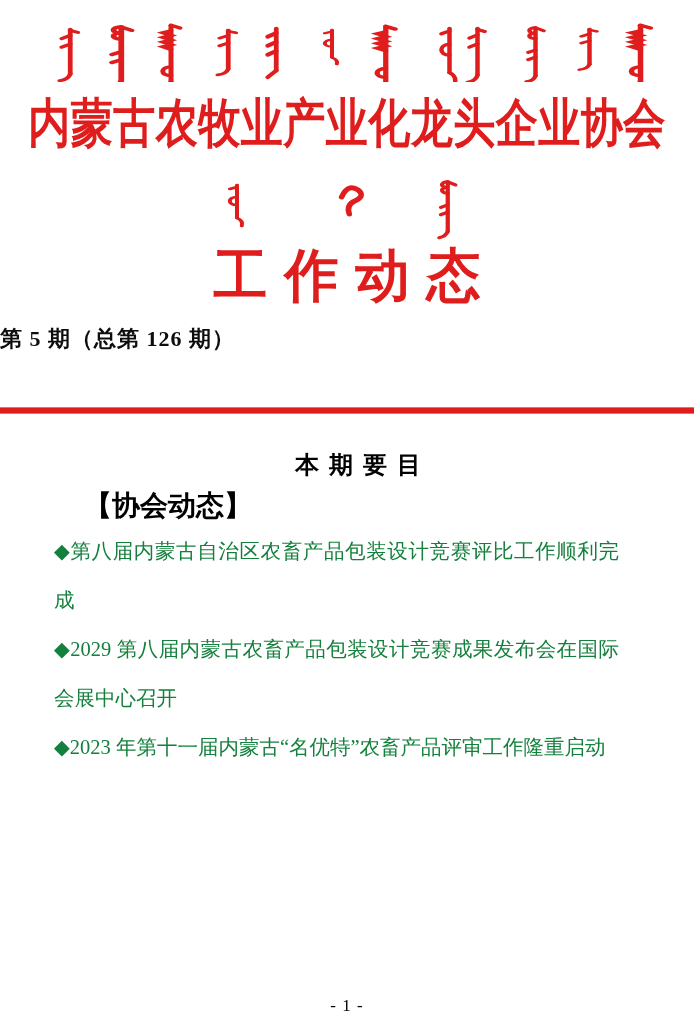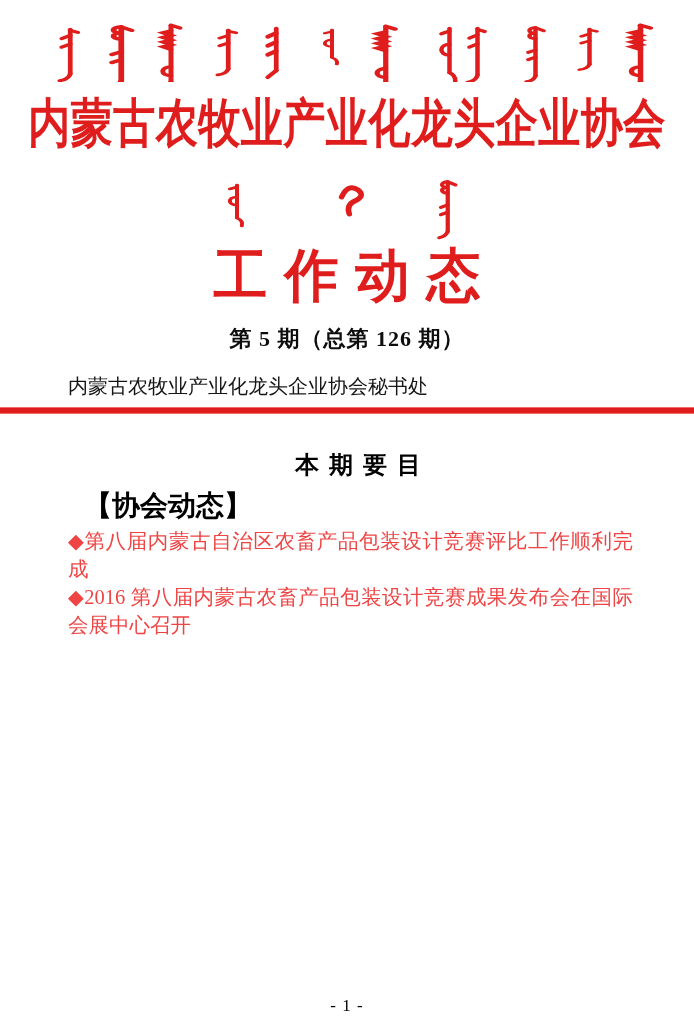--- a/index.html
+++ b/index.html
@@ -16,21 +16,21 @@
     position:absolute;top:88px;left:0;width:694px;text-align:center;
     font-size:42px;font-weight:bold;letter-spacing:0.5px;white-space:nowrap;
     transform:scaleY(1.25);transform-origin:center top;
   }
   .bulletin-title{
     position:absolute;top:238px;left:0;width:694px;text-align:center;
     font-size:54px;font-weight:bold;letter-spacing:17px;text-indent:17px;
     white-space:nowrap;transform:scaleY(1.06);transform-origin:center top;
   }
   .issue-line{
-    position:absolute;top:324px;left:0;width:694px;text-align:center;
+    position:absolute;top:324px;left:0;width:694px;text-align:left;
     font-size:22px;font-weight:bold;letter-spacing:1px;color:#0d0d0d;
   }
   .publisher-row{
     position:absolute;top:373px;left:68px;width:556px;
     display:flex;justify-content:space-between;align-items:baseline;
     font-size:20px;color:#151515;white-space:nowrap;
   }
   .red-rule{
     position:absolute;top:408px;left:0;width:694px;height:5px;
     background:var(--red,#e01d1d);
@@ -39,22 +39,22 @@
   .toc-title{
     position:absolute;top:449px;left:12px;width:694px;text-align:center;
     font-size:24px;font-weight:bold;letter-spacing:2px;color:#000;
   }
   .toc-category{
     position:absolute;top:487px;left:57px;
     font-family:"Liberation Sans","DejaVu Sans",sans-serif;
     font-size:28px;font-weight:bold;color:#000;margin-left:27px;
   }
   .toc-list{
-    position:absolute;top:527px;left:68px;width:565px;
-    font-size:20.5px;line-height:28px;color:#ef4444;
+    position:absolute;top:527px;left:54px;width:565px;
+    font-size:20.5px;line-height:49px;color:#15803d;
     text-align:justify;text-justify:inter-character;
   }
   .toc-list p{margin:0;}
   .page-footer{
     position:absolute;top:996px;left:0;width:694px;text-align:center;
     font-size:17px;color:#000;letter-spacing:1px;
   }
   svg{display:block;width:100%;height:100%;}
 </style>
 </head>
@@ -125,26 +125,26 @@
     <use href="#mgF" transform="translate(118,2) scale(1.1,1)"></use>
     <use href="#mgG" transform="translate(218,1) scale(0.85,0.62)"></use>
   </svg>
 </div>
 
 <div class="bulletin-title red">工作动态</div>
 
 <div class="issue-line">第 5 期（总第 126 期）</div>
 
 <div class="publisher-row">
-  <span>内蒙古农牧业产业化龙头企业协会秘书处</span>
 </div>
 
 <div class="red-rule"></div>
 
 <div class="toc-title">本 期 要 目</div>
 <div class="toc-category">【协会动态】</div>
 
 <div class="toc-list">
   <p>◆第八届内蒙古自治区农畜产品包装设计竞赛评比工作顺利完成</p>
-  <p>◆2016 第八届内蒙古农畜产品包装设计竞赛成果发布会在国际会展中心召开</p>
+  <p>◆2029 第八届内蒙古农畜产品包装设计竞赛成果发布会在国际会展中心召开</p>
+  <p>◆2023 年第十一届内蒙古“名优特”农畜产品评审工作隆重启动</p>
 </div>
 
 <div class="page-footer">- 1 -</div>
 
 </body></html>

